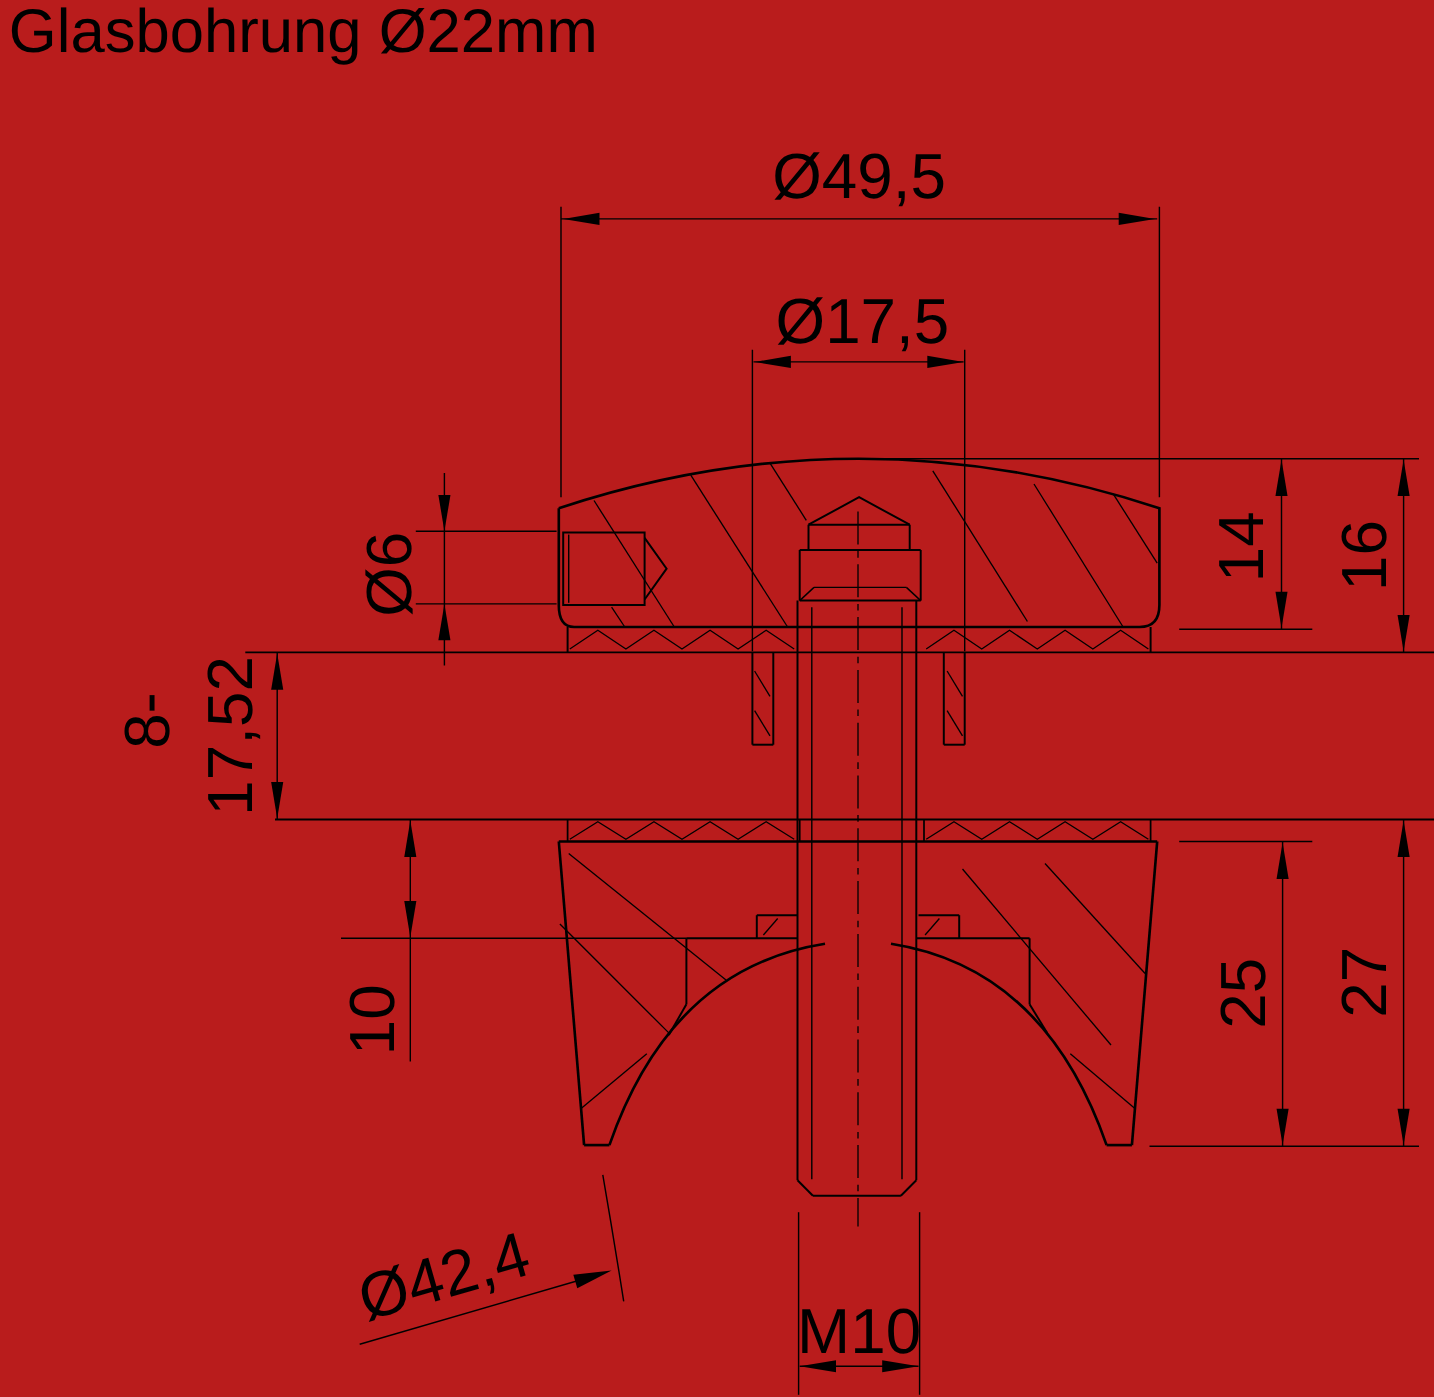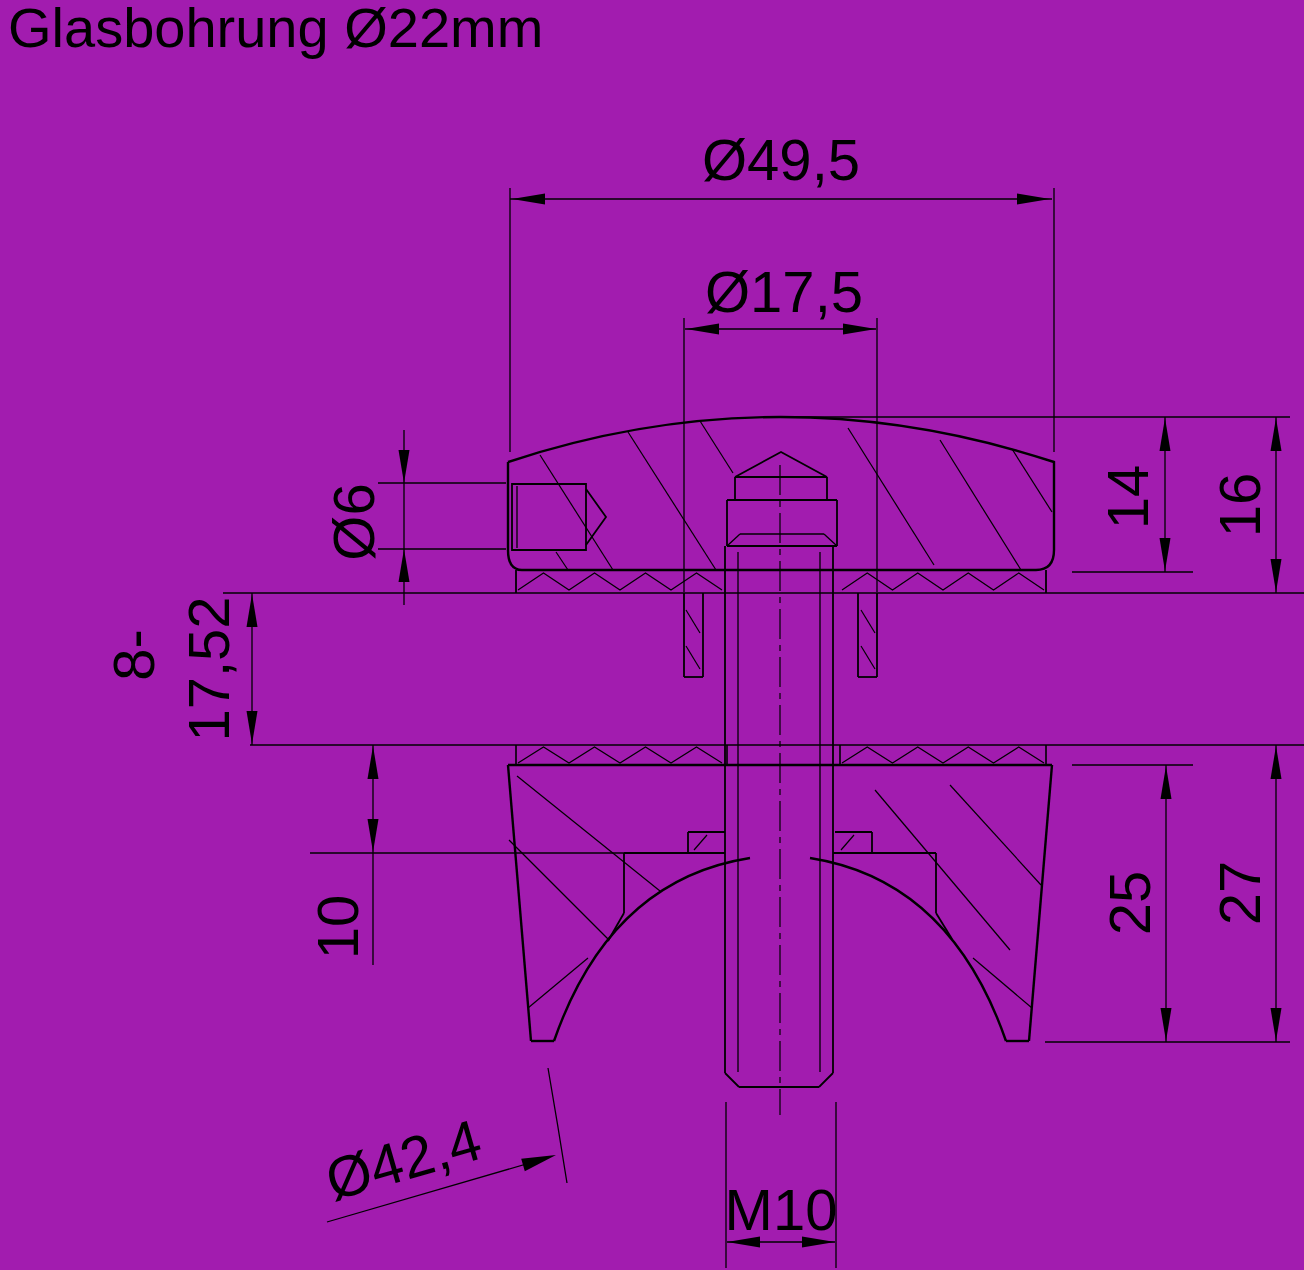--- a/index.html
+++ b/index.html
@@ -1,16 +1,16 @@
 <!DOCTYPE html>
 <html><head>
 <meta charset="utf-8">
 <style>
   html,body{margin:0;padding:0;background:#ffffff;}
-  .sheet{position:relative;width:1304px;height:1270px;background:#a21caf;overflow:hidden;}
+  .sheet{position:relative;width:1304px;height:1270px;background:#b91c1c;overflow:hidden;}
   svg{display:block;}
   .t-title{font-family:"Liberation Sans",sans-serif;font-size:56px;fill:#000;}
   .t-dim{font-family:"Liberation Sans",sans-serif;font-size:58px;fill:#000;}
   .outline{stroke:#000;stroke-width:2.4;fill:none;}
   .medium{stroke:#000;stroke-width:1.8;fill:none;}
   .glass{stroke:#000;stroke-width:1.6;fill:none;}
   .thin{stroke:#000;stroke-width:1.3;fill:none;}
   .hatch{stroke:#000;stroke-width:1.2;fill:none;}
   .arrow{fill:#000;stroke:none;}
   .cl{stroke:#000;stroke-width:1.2;fill:none;stroke-dasharray:30 6 6 6;}

